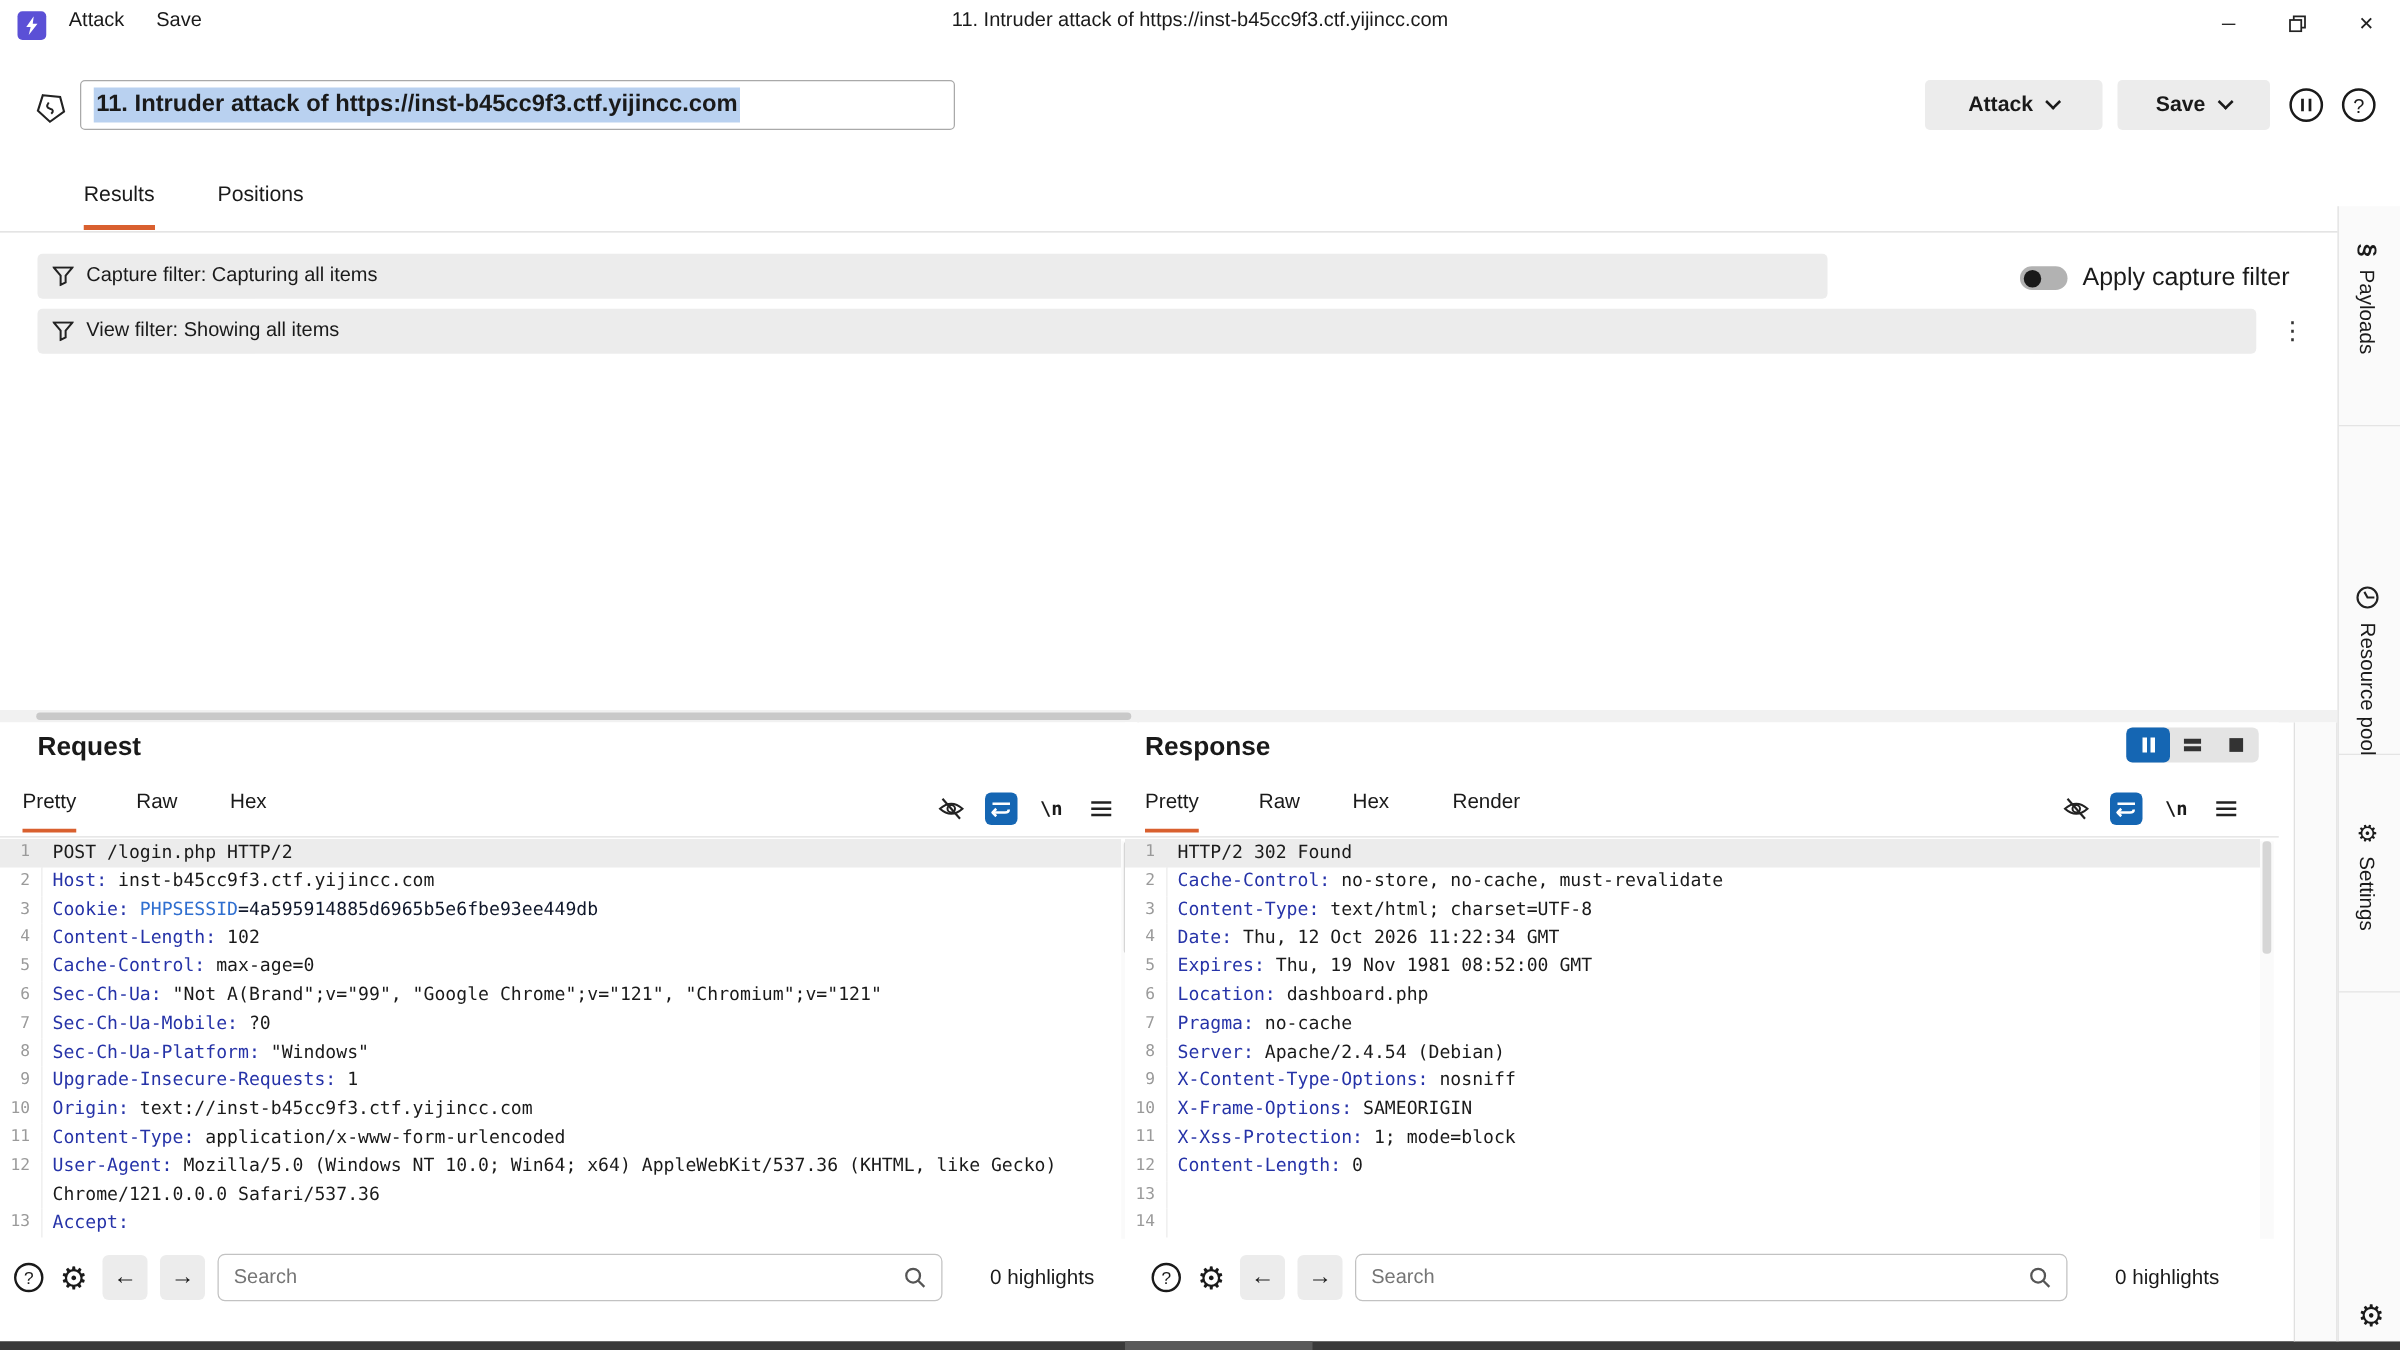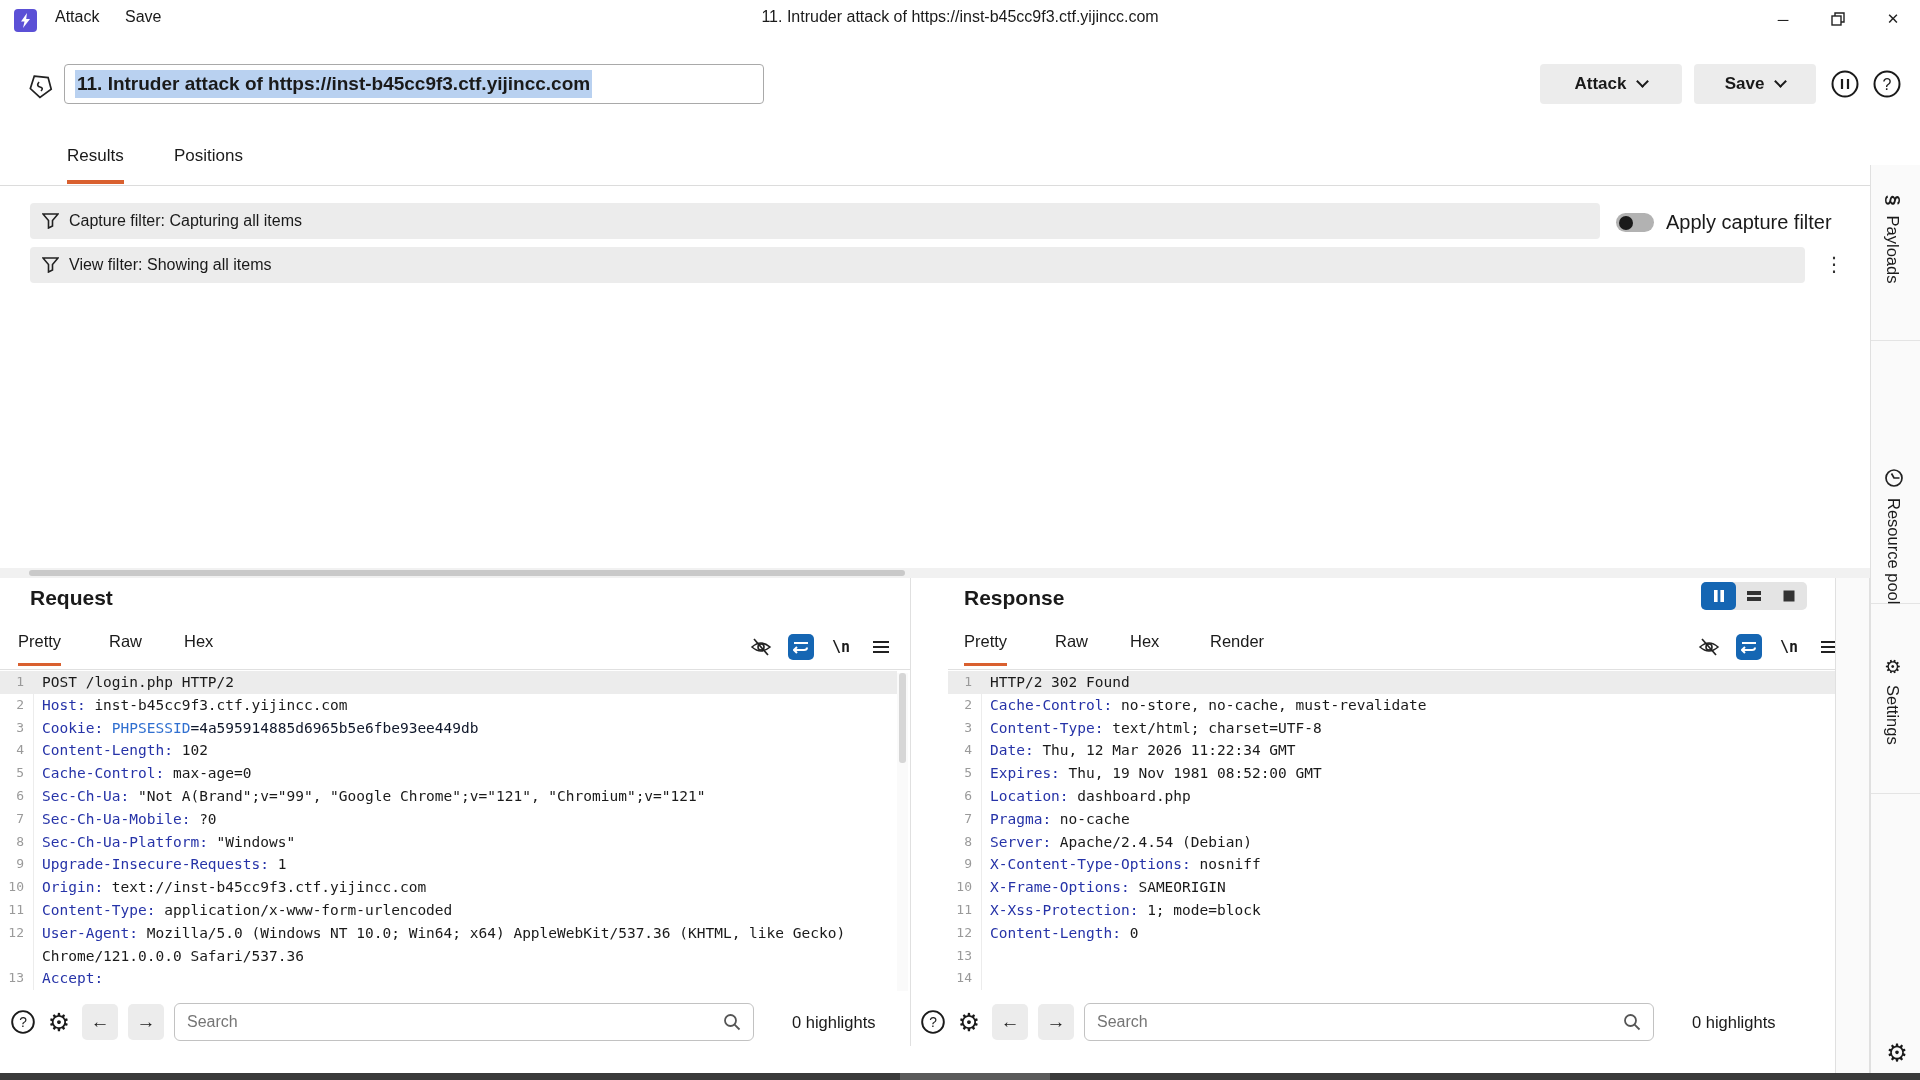--- a/index.html
+++ b/index.html
@@ -161,21 +161,21 @@
           <text x="15" y="21" text-anchor="middle" font-size="16" font-family="Liberation Sans" fill="#1a1a1a">?</text>
         </svg>
     </span>
   </div>
 
   <div class="main-tabs">
     <span class="main-tab active" style="left:43px">Results</span>
     <span class="main-tab" style="left:150px">Positions</span>
   </div>
 
-  <div class="filter-input" style="left:30px; top:203px; width:1570px">
+  <div class="filter-input" style="left:30px; top:203px; width:1432px">
     <svg width="17" height="16" viewBox="0 0 17 16">
         <path d="M1 1 H16 L10.5 7.5 V13 L6.5 15 V7.5 Z" fill="none" stroke="#222" stroke-width="1.6"></path>
       </svg>
     <span>Capture filter: Capturing all items</span>
   </div>
   <div class="toggle">
       <div class="knob"></div>
     </div>
   <span class="apply-label">Apply capture filter</span>
 
@@ -278,21 +278,21 @@
           <span class="ln">13</span>
           <span class="code"><span class="h">Accept:</span></span>
         </div>
       </div>
     <div class="vscroll" style="left:897px">
         <div class="thumb"></div>
       </div>
   </div>
 
   <div class="divider-v"></div>
-  <div class="panel" style="left:948px; width:923px">
+  <div class="panel" style="left:900px; width:923px">
     <div class="panel-title" style="left:16px">Response</div>
     <div class="editor-tabs">
       <span class="etab active" style="left:16px">Pretty</span>
       <span class="etab" style="left:107px">Raw</span>
       <span class="etab" style="left:182px">Hex</span>
       <span class="etab" style="left:262px">Render</span>
       <div class="icon-group" style="left:748px">
         <span class="mini-icon">
           <svg width="22" height="20" viewBox="0 0 22 20">
               <path d="M2 10 Q11 2 20 10 Q11 18 2 10 Z" fill="none" stroke="#222" stroke-width="1.6"></path>
@@ -325,21 +325,21 @@
         <div class="code-line">
           <span class="ln">2</span>
           <span class="code"><span class="h">Cache-Control:</span><span class="v"> no-store, no-cache, must-revalidate</span></span>
         </div>
         <div class="code-line">
           <span class="ln">3</span>
           <span class="code"><span class="h">Content-Type:</span><span class="v"> text/html; charset=UTF-8</span></span>
         </div>
         <div class="code-line">
           <span class="ln">4</span>
-          <span class="code"><span class="h">Date:</span><span class="v"> Thu, 12 Mar 2026 11:22:34 GMT</span></span>
+          <span class="code"><span class="h">Date:</span><span class="v"> Thu, 12 Oct 2026 11:22:34 GMT</span></span>
         </div>
         <div class="code-line">
           <span class="ln">5</span>
           <span class="code"><span class="h">Expires:</span><span class="v"> Thu, 19 Nov 1981 08:52:00 GMT</span></span>
         </div>
         <div class="code-line">
           <span class="ln">6</span>
           <span class="code"><span class="h">Location:</span><span class="v"> dashboard.php</span></span>
         </div>
         <div class="code-line">

